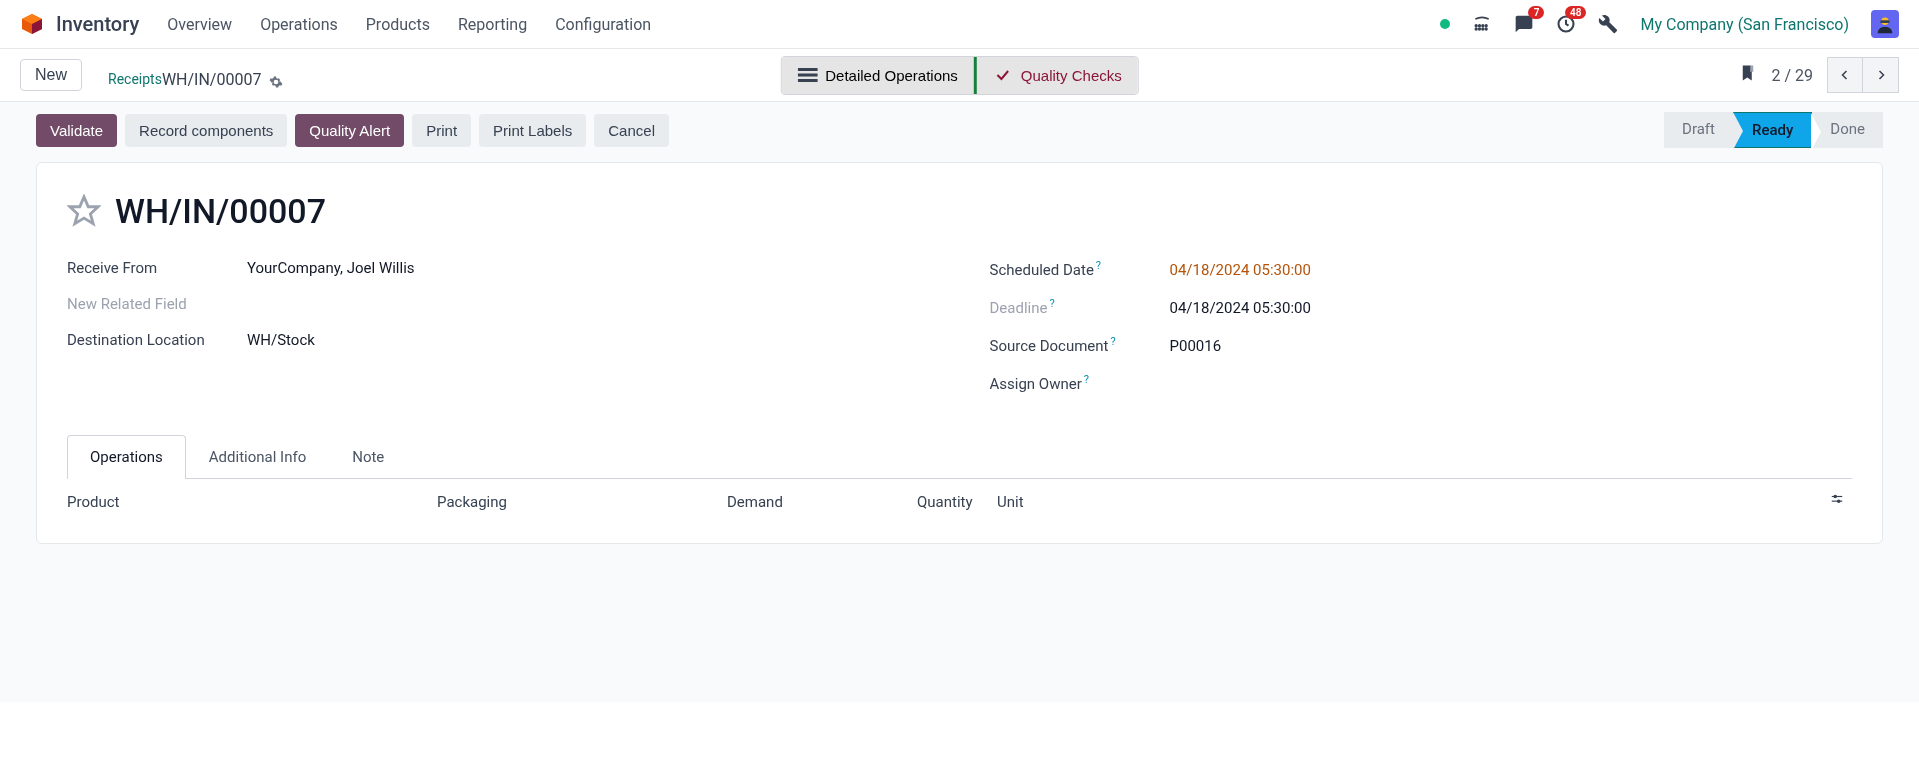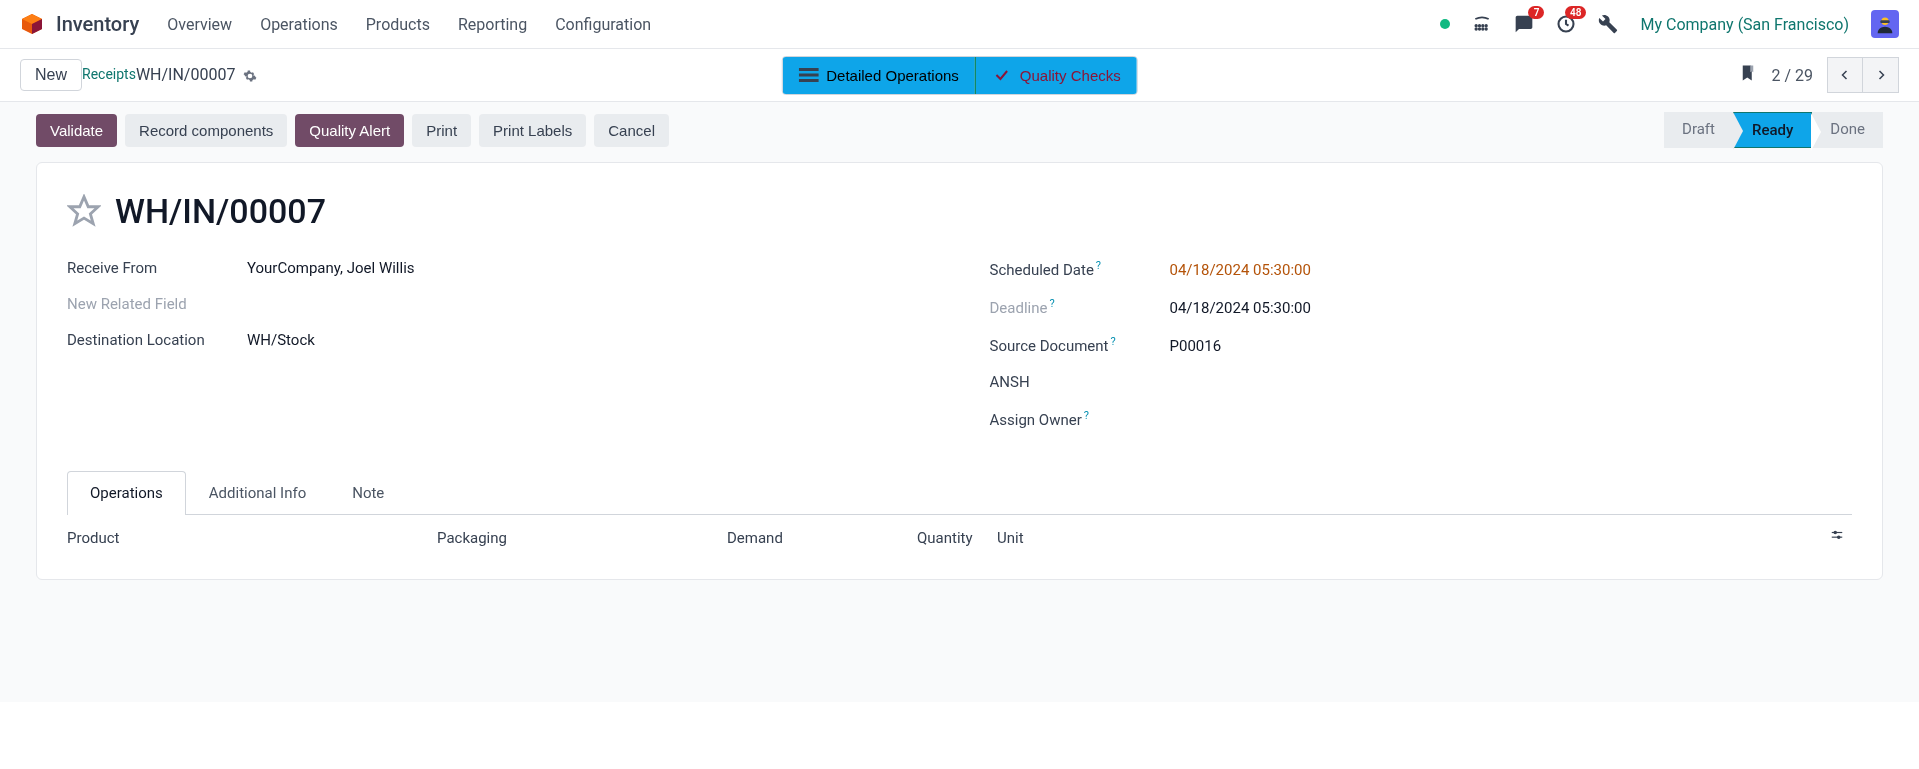--- a/index.html
+++ b/index.html
@@ -13,30 +13,30 @@
   .topnav .menu-item { color: #4b5563; cursor: pointer; font-size: 16px; }
   .topnav .right { margin-left: auto; display: flex; align-items: center; gap: 22px; }
   .status-dot { width: 10px; height: 10px; background: #10b981; border-radius: 50%; }
   .nav-icon { width: 20px; height: 20px; position: relative; cursor: pointer; }
   .nav-icon svg { width: 20px; height: 20px; }
   .badge { position: absolute; top: -8px; right: -10px; background: #dc2626; color: #fff; font-size: 10px; font-weight: 600; border-radius: 10px; padding: 1px 5px; min-width: 16px; text-align: center; }
   .company { color: #0f766e; font-size: 16px; }
   .avatar { width: 28px; height: 28px; border-radius: 4px; background: #6366f1; display: flex; align-items: center; justify-content: center; }
   
   .subheader { display: flex; align-items: center; padding: 8px 20px; border-bottom: 1px solid #e5e7eb; }
-  .subheader .left { display: flex; align-items: center; gap: 0; }
+  .subheader .left { display: flex; align-items: flex-end; gap: 26px; }
   .new-btn { border: 1px solid #d1d5db; background: #fff; padding: 6px 14px; font-size: 16px; color: #374151; cursor: pointer; border-radius: 4px; }
   .breadcrumbs { display: flex; flex-direction: row; line-height: 1.3; }
   .breadcrumb-parent { color: #0f766e; font-size: 14px; cursor: pointer; }
   .breadcrumb-current { display: flex; align-items: center; gap: 8px; font-size: 16px; color: #374151; }
   .gear-small { width: 14px; height: 14px; }
   
   .center-btns { position: absolute; left: 50%; transform: translateX(-50%); display: flex; border: 1px solid #d1d5db; border-radius: 4px; overflow: hidden; }
-  .center-btn { display: flex; align-items: center; gap: 8px; padding: 10px 16px; background: #0ea5e9; cursor: pointer; border: none; font-size: 15px; }
-  .center-btn + .center-btn { border-left: 1px solid #15803d; }
+  .center-btn { display: flex; align-items: center; gap: 8px; padding: 10px 16px; background: #e5e5e5; cursor: pointer; border: none; font-size: 15px; }
+  .center-btn + .center-btn { border-left: 3px solid #15803d; }
   .center-btn.qc { color: #8b1538; font-weight: 500; }
   
   .subheader .right { margin-left: auto; display: flex; align-items: center; gap: 14px; }
   .bookmark-icon { width: 18px; height: 22px; }
   .pager { color: #4b5563; font-size: 16px; }
   .pager-btns { display: flex; }
   .pager-btn { width: 36px; height: 36px; border: 1px solid #d1d5db; background: #f3f4f6; display: flex; align-items: center; justify-content: center; cursor: pointer; }
   .pager-btn + .pager-btn { border-left: none; }
   
   .content { background: #f9fafb; padding: 10px 36px; min-height: 600px; }
@@ -252,24 +252,20 @@
         </div>
         <div class="field-row">
           <span class="field-label muted"><span>Deadline</span><span class="help-q">?</span></span>
           <span class="field-value">04/18/2024 05:30:00</span>
         </div>
         <div class="field-row">
           <span class="field-label"><span>Source Document</span><span class="help-q">?</span></span>
           <span class="field-value">P00016</span>
         </div>
         <div class="field-row">
-          <span class="field-label">ANSH</span>
-          <span class="field-value"></span>
-        </div>
-        <div class="field-row">
           <span class="field-label"><span>Assign Owner</span><span class="help-q">?</span></span>
           <span class="field-value"></span>
         </div>
       </div>
     </div>
 
     <div class="tabs">
       <div class="tab active">Operations</div>
       <div class="tab">Additional Info</div>
       <div class="tab">Note</div>

